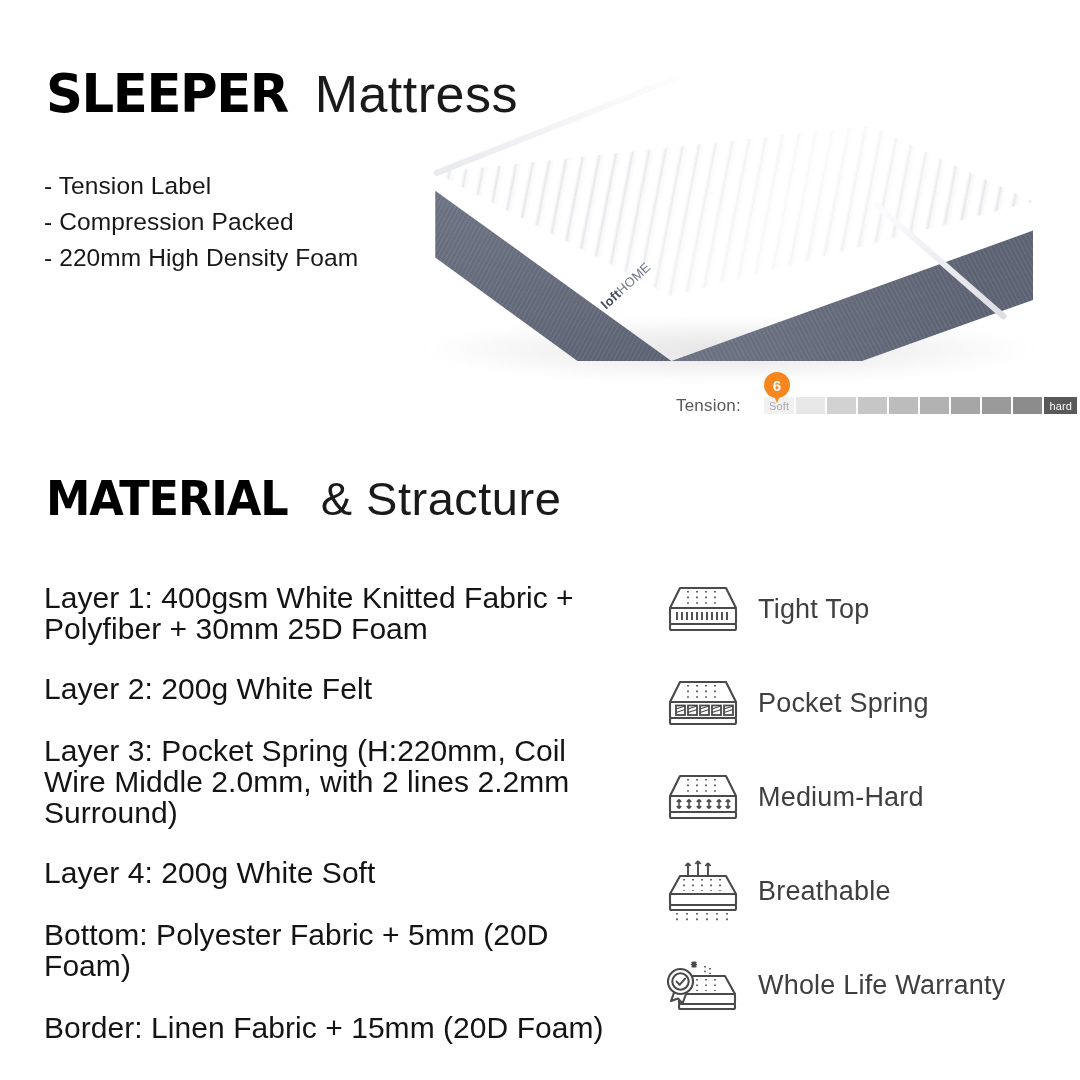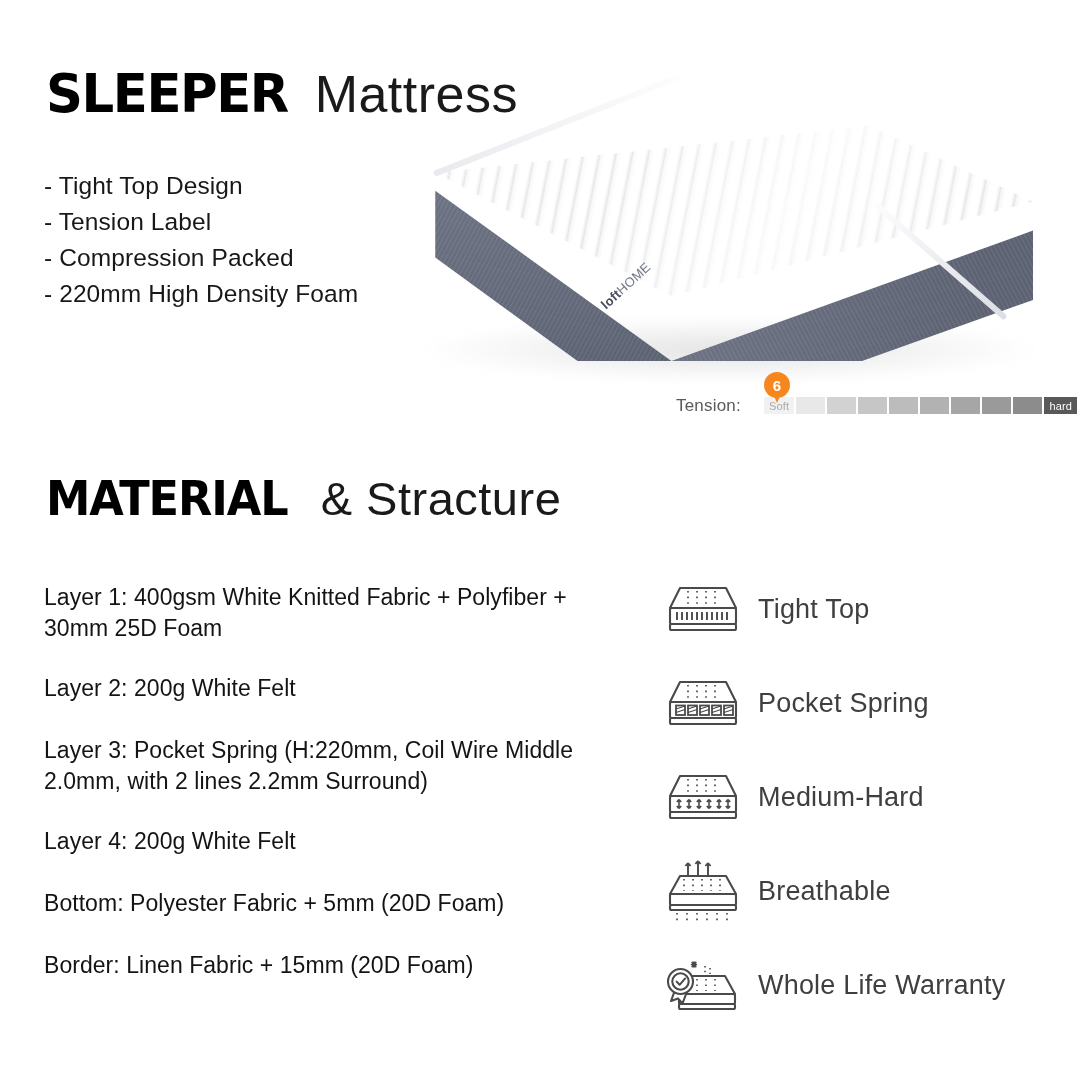--- a/index.html
+++ b/index.html
@@ -204,41 +204,40 @@
     display:inline-block; vertical-align:baseline;
   }
   .t2-thin {
     font-weight:400; font-size:47px; color:#1a1a1a;
     display:inline-block; vertical-align:baseline; margin-left:15px;
     letter-spacing:0.5px;
   }
 
   .layers { position:absolute; left:44px; top:582px; width:560px; }
   .layer {
-    font-size:23px; line-height:31px; color:#141414;
+    font-size:30px; line-height:31px; color:#141414;
     margin-bottom:31px; letter-spacing:0.05px;
   }
   .layer.two-line { margin-bottom:29px; }
 
   .features { position:absolute; left:660px; top:562px; width:420px; }
   .feature { display:flex; align-items:center; height:94px; }
   .f-icon { width:86px; flex:0 0 86px; display:flex; align-items:center; justify-content:center; }
   .f-label { font-size:27px; color:#3f3f3f; font-weight:400; letter-spacing:0.2px; white-space:nowrap; margin-left:12px; }
 </style>
 </head>
 <body>
 
 <div class="sec1">
 
   <div class="title1">
     <span class="t-bold">SLEEPER</span><span class="t-thin">Mattress</span>
   </div>
 
   <div class="bullets">
-    <div class="bullet">- Tight Top Design</div>
     <div class="bullet">- Tension Label</div>
     <div class="bullet">- Compression Packed</div>
     <div class="bullet">- 220mm High Density Foam</div>
   </div>
 
   <div class="photo">
     <div class="shadow-blob"></div>
     <div class="m-side-l"></div>
     <div class="m-side-l-tex"></div>
     <div class="m-side-r"></div>
@@ -276,21 +275,21 @@
 </div>
 
 <div class="title2">
   <span class="t2-bold">MATERIAL</span><span class="t2-thin">&amp; Stracture</span>
 </div>
 
 <div class="layers">
   <div class="layer two-line">Layer 1: 400gsm White Knitted Fabric + Polyfiber + 30mm 25D Foam</div>
   <div class="layer">Layer 2: 200g White Felt</div>
   <div class="layer two-line">Layer 3: Pocket Spring (H:220mm, Coil Wire Middle 2.0mm, with 2 lines 2.2mm Surround)</div>
-  <div class="layer">Layer 4: 200g White Felt</div>
+  <div class="layer">Layer 4: 200g White Soft</div>
   <div class="layer">Bottom: Polyester Fabric + 5mm (20D Foam)</div>
   <div class="layer">Border: Linen Fabric + 15mm (20D Foam)</div>
 </div>
 
 <div class="features">
 
   <div class="feature">
     <div class="f-icon">
       <svg width="74" height="54" viewBox="0 0 74 54" fill="none" stroke="#4a4a4a" stroke-width="2.1">
         <path d="M14 6 L60 6 L70 26 L4 26 Z" stroke-linejoin="round"></path>

